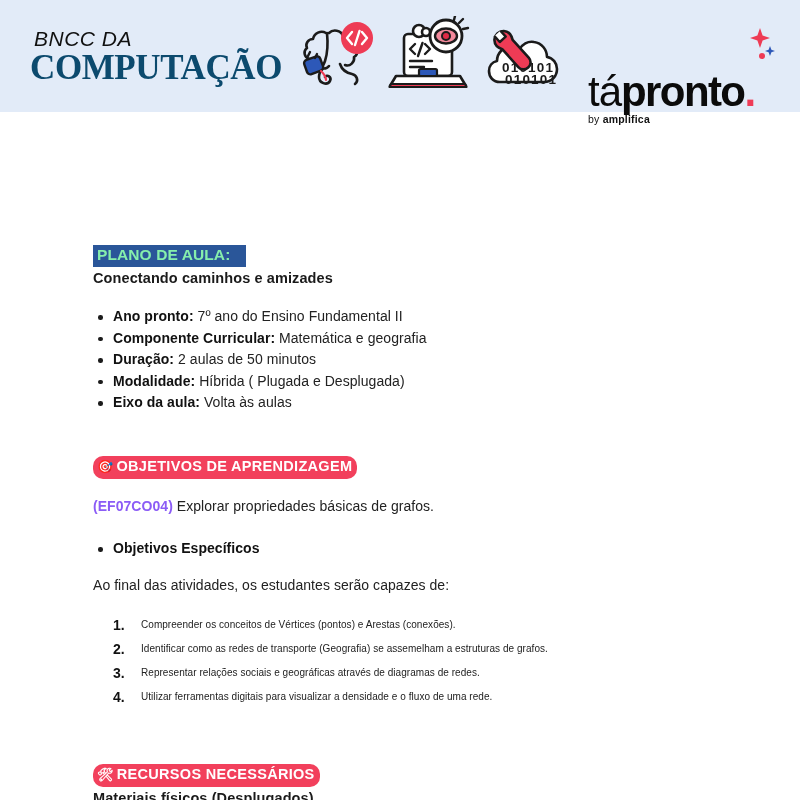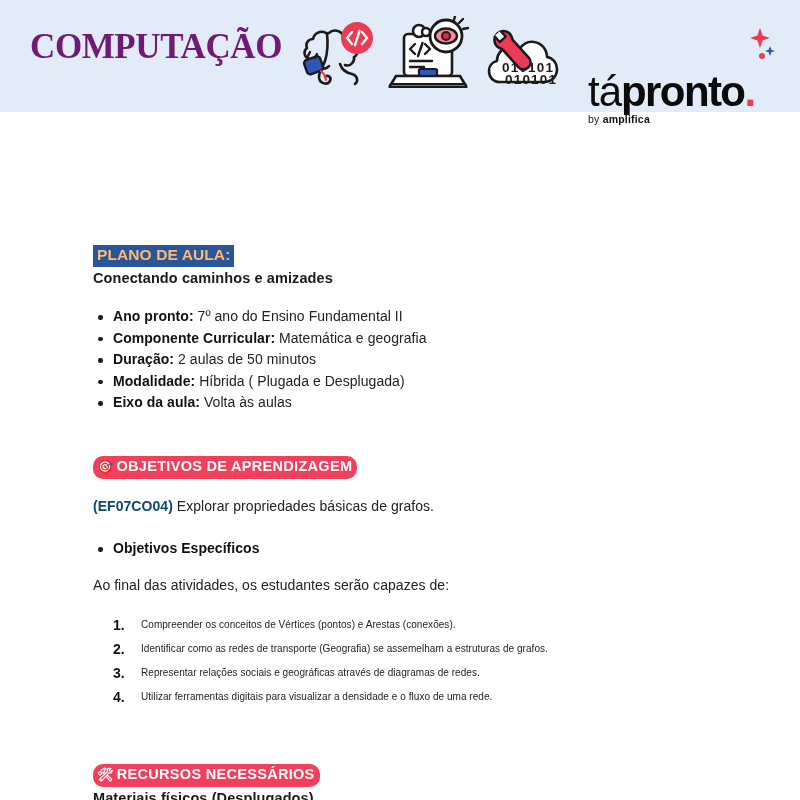--- a/index.html
+++ b/index.html
@@ -41,21 +41,21 @@
     letter-spacing: 0.5px;
     color: #111111;
     line-height: 1;
     margin-left: 4px;
   }
   .brand-line2 {
     font-family: "Liberation Serif", serif;
     font-size: 35px;
     font-weight: 700;
     letter-spacing: -0.4px;
-    color: #701a75;
+    color: #0c4a6e;
     line-height: 1.02;
     margin-top: 1px;
   }
 
   .header-icons {
     position: absolute;
     left: 296px;
     top: 16px;
     display: flex;
     align-items: center;
@@ -100,25 +100,25 @@
 
   
   .doc {
     position: relative;
     padding: 0;
   }
 
   .hl-blue {
     display: inline-block;
     background: #2a5699;
-    color: #fdba74;
+    color: #86efac;
     font-size: 15.5px;
     font-weight: 700;
     letter-spacing: 0.1px;
-    padding: 2px 4px 3px 4px;
+    padding: 2px 16px 3px 4px;
     line-height: 1.08;
   }
   .hl-red {
     display: inline-block;
     background: #f2405c;
     color: #ffffff;
     font-size: 14.5px;
     font-weight: 700;
     letter-spacing: 0.3px;
     padding: 3px 5px 4px 4px;
@@ -134,21 +134,21 @@
     font-weight: 700;
     color: #1a1a1a;
     letter-spacing: 0.1px;
   }
 
   .para {
     font-size: 14px;
     color: #222222;
     letter-spacing: 0.05px;
   }
-  .para b, .para strong { font-weight: 700; color: #0c4a6e; }
+  .para b, .para strong { font-weight: 700; color: #8b5cf6; }
 
   
   ul.blist {
     list-style: none;
     margin: 0;
     padding: 0;
   }
   ul.blist > li {
     position: relative;
     font-size: 14px;
@@ -195,20 +195,21 @@
     color: #111111;
     font-size: 14px;
   }
 </style>
 </head>
 <body>
 
 <div class="header-band">
 
   <div class="brand-lockup">
+    <div class="brand-line1">BNCC DA</div>
     <div class="brand-line2">COMPUTAÇÃO</div>
   </div>
 
   <div class="header-icons">
 
     <svg class="hicon" width="86" height="80" viewBox="0 0 86 80">
       <g fill="none" stroke="#1b1b1b" stroke-width="2.6" stroke-linecap="round" stroke-linejoin="round">
         <path d="M30 17c-5 -3 -12 0 -13 6c-5 0 -8 5 -6 9c-4 3 -3 9 2 11c0 5 5 8 9 6c2 4 8 5 11 1"></path>
         <path d="M33 17c4 -4 12 -3 14 3c6 -1 11 4 10 9c5 2 6 9 1 12c1 5 -4 10 -9 8"></path>
         <path d="M31 17c1 10 0 22 -2 28c-2 6 -6 10 -6 16c0 6 8 9 11 4c2 -4 -3 -7 -5 -4"></path>

